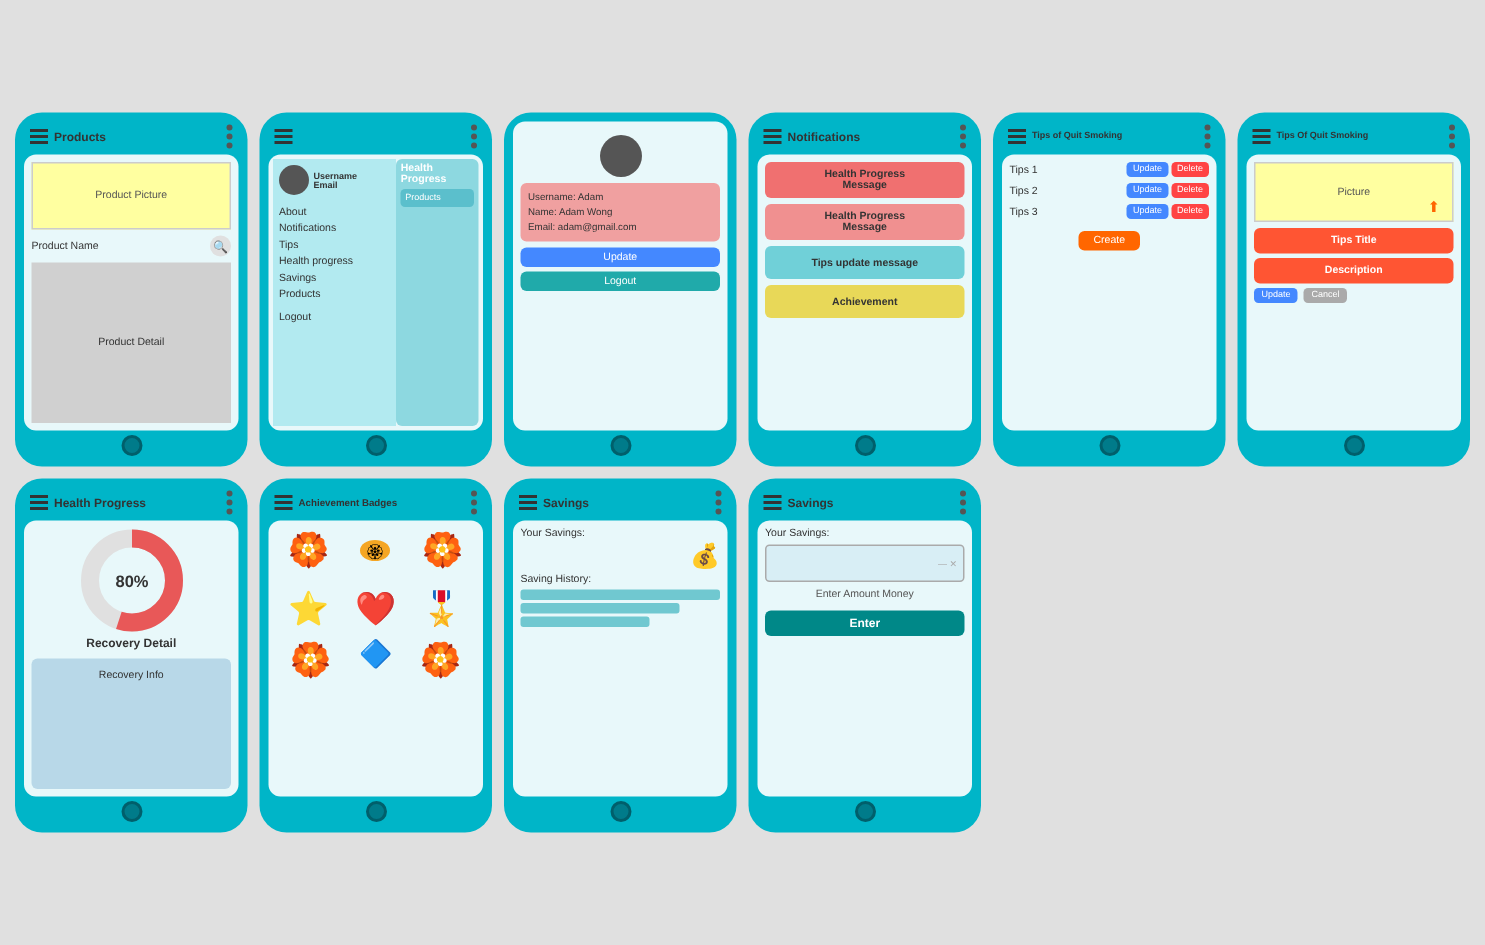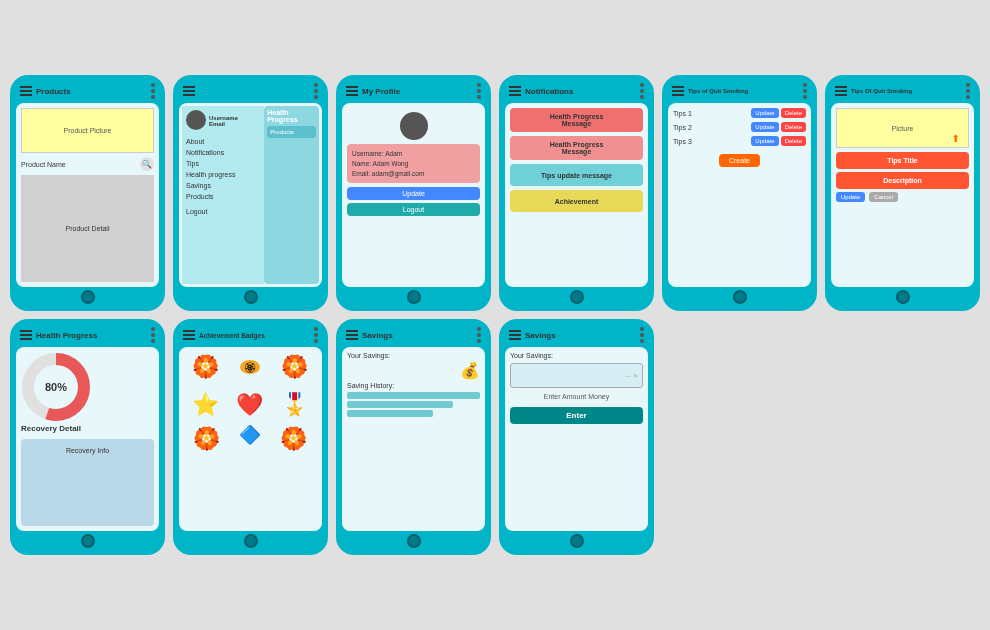--- a/index.html
+++ b/index.html
@@ -327,21 +327,21 @@
       border: none;
       border-radius: 3px;
       font-size: 6px;
       padding: 2px 5px;
     }
 
     
     .donut-container {
       display: flex;
       flex-direction: column;
-      align-items: flex-start;
+      align-items: center;
       margin-bottom: 6px;
     }
     .donut-svg {
       width: 70px;
       height: 70px;
     }
     .recovery-label {
       font-size: 8px;
       font-weight: bold;
       color: #333;
@@ -482,33 +482,20 @@
         <div class="sidebar-right-text">Health<br>Progress</div>
         <div class="sidebar-right-block">Products</div>
       </div>
     </div>
     <div class="phone-bottom">
       <div class="phone-home-btn"></div>
     </div>
   </div>
 
   <div class="phone">
-    <div class="phone-top-bar">
-      <div class="menu-icon">
-        <span></span>
-          <span></span>
-          <span></span>
-      </div>
-      <span class="phone-title">My Profile</span>
-      <div class="phone-dots">
-        <span></span>
-          <span></span>
-          <span></span>
-      </div>
-    </div>
     <div class="phone-screen">
       <div class="profile-avatar"></div>
       <div class="profile-info-box">
         <div>Username: Adam</div>
         <div>Name: Adam Wong</div>
         <div>Email: adam@gmail.com</div>
       </div>
       <span class="profile-btn btn-blue">Update</span>
       <span class="profile-btn btn-teal">Logout</span>
     </div>

